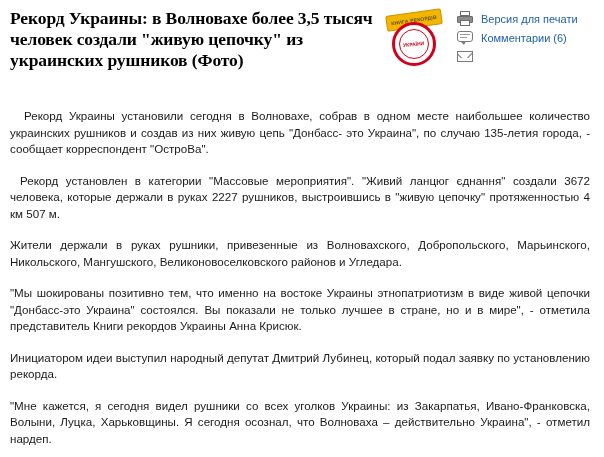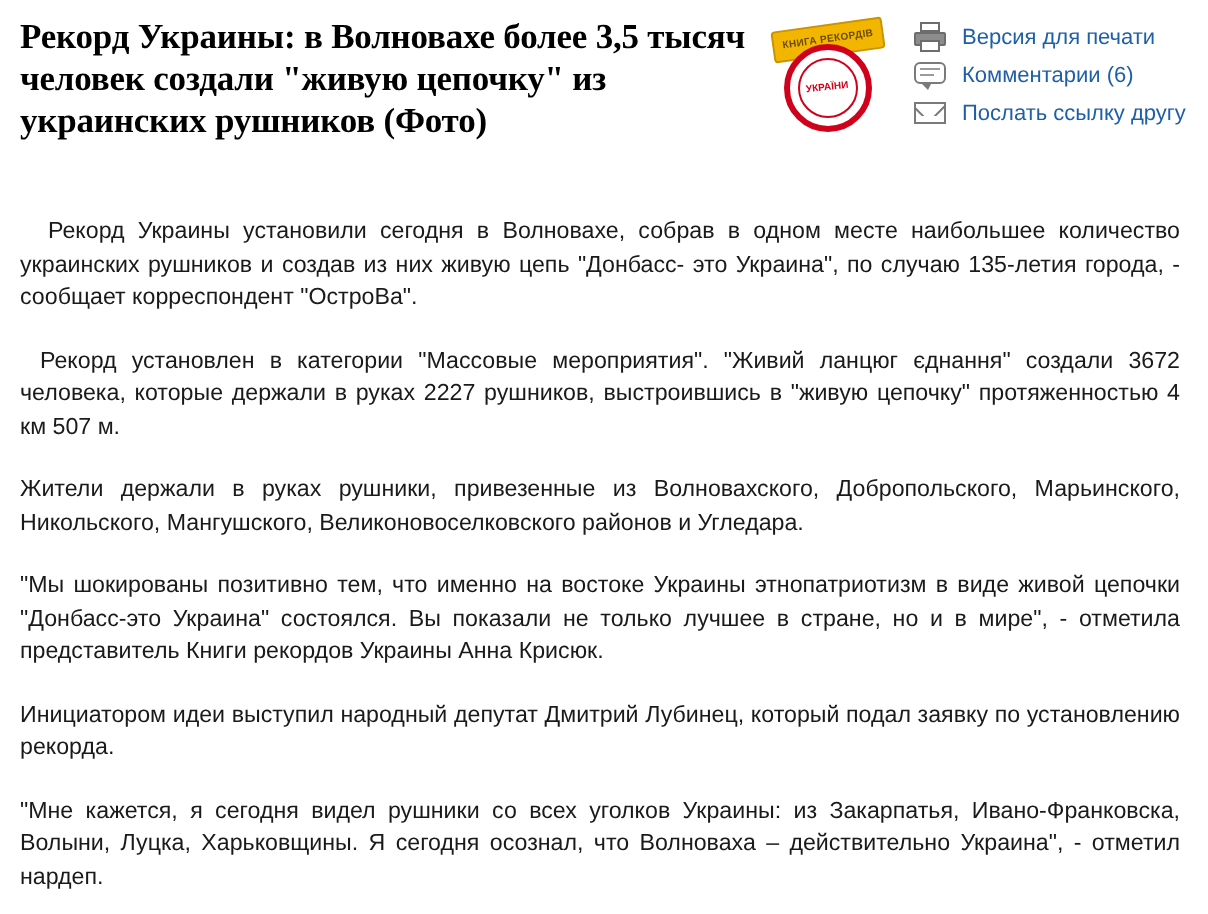--- a/index.html
+++ b/index.html
@@ -241,21 +241,20 @@
             <span class="t"></span>
         </span>
         <a href="#" class="service-link comment-count">Комментарии (6)</a>
       </div>
 
       <div class="service-row">
         <span class="service-icon ico-envelope">
           <span class="e"></span>
             <span class="flap"></span>
         </span>
-        <a href="#" class="service-link">Послать ссылку другу</a>
       </div>
 
     </div>
   </div>
 
   <div class="article">
     <p class="lead">Рекорд Украины установили сегодня в Волновахе, собрав в одном месте наибольшее количество украинских рушников и создав из них живую цепь "Донбасс- это Украина", по случаю 135-летия города, - сообщает корреспондент "ОстроВа".</p>
     <p class="indent">Рекорд установлен в категории "Массовые мероприятия". "Живий ланцюг єднання" создали 3672 человека, которые держали в руках 2227 рушников, выстроившись в "живую цепочку" протяженностью 4 км 507 м.</p>
     <p>Жители держали в руках рушники, привезенные из Волновахского, Добропольского, Марьинского, Никольского, Мангушского, Великоновоселковского районов и Угледара.</p>
     <p>"Мы шокированы позитивно тем, что именно на востоке Украины этнопатриотизм в виде живой цепочки "Донбасс-это Украина" состоялся. Вы показали не только лучшее в стране, но и в мире", - отметила представитель Книги рекордов Украины Анна Крисюк.</p>

